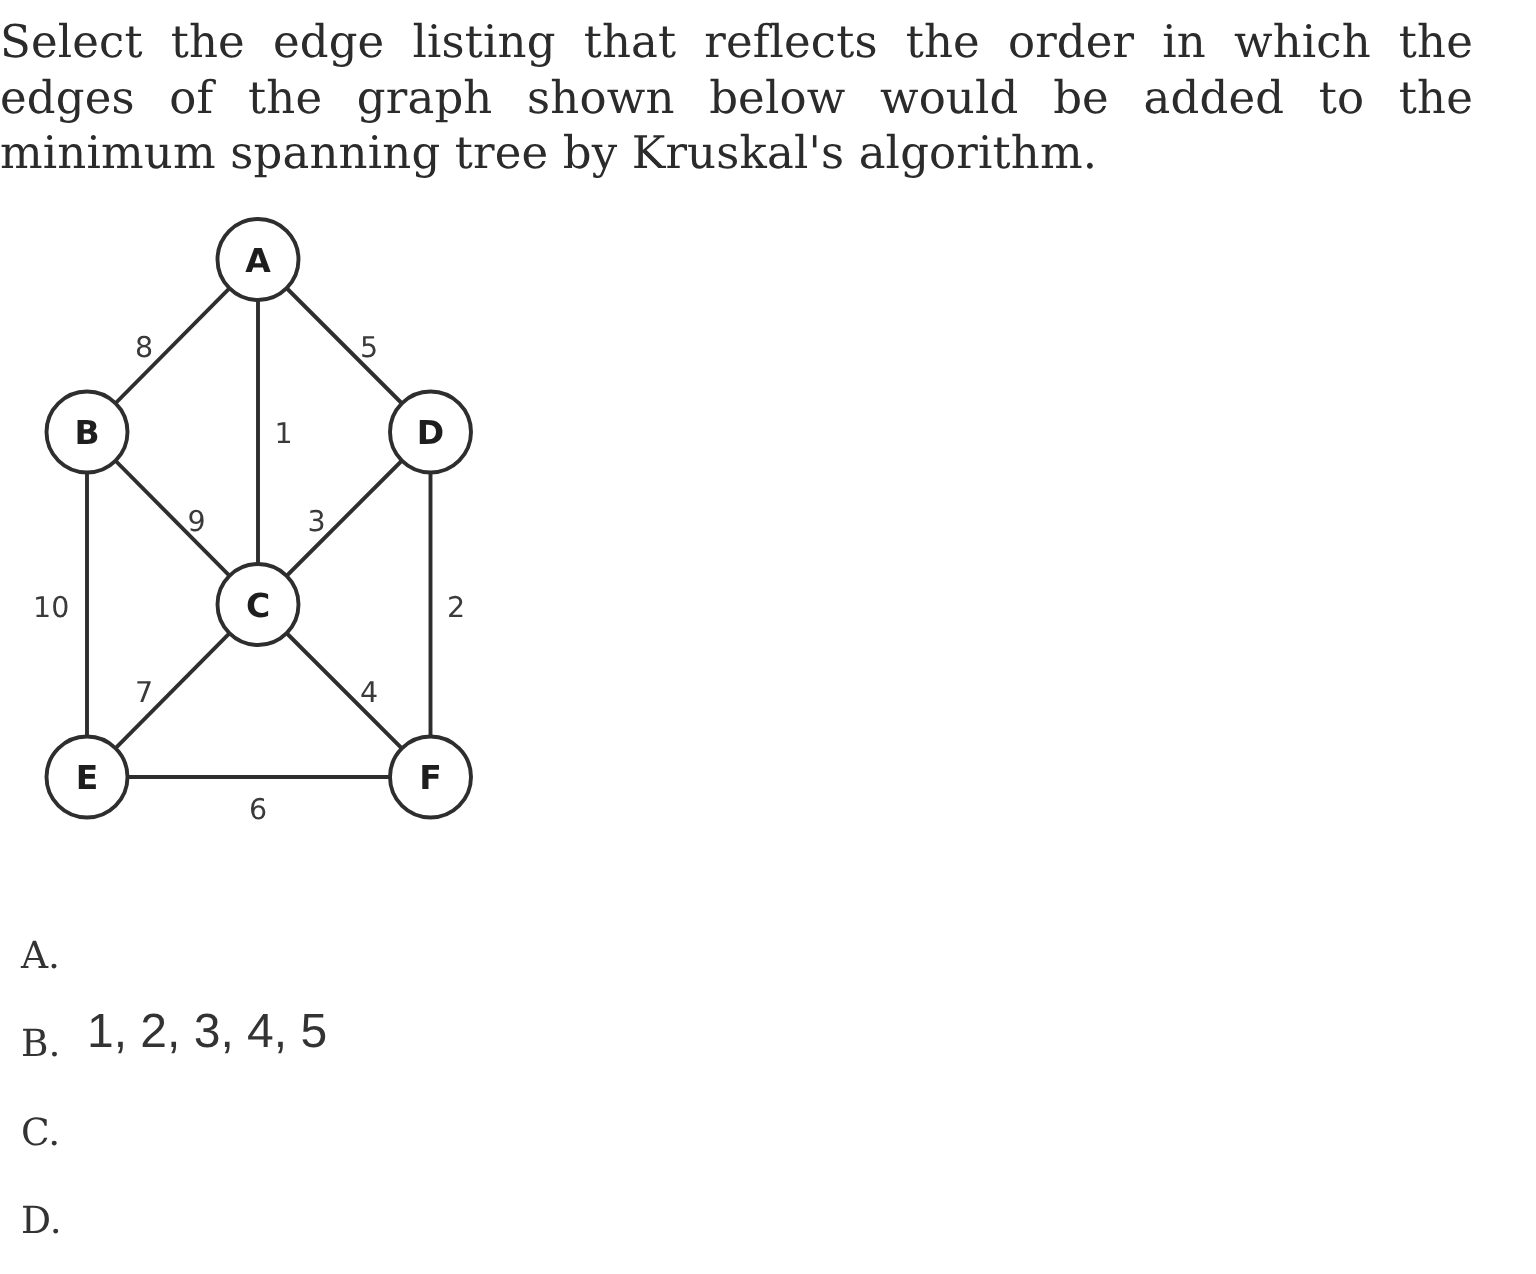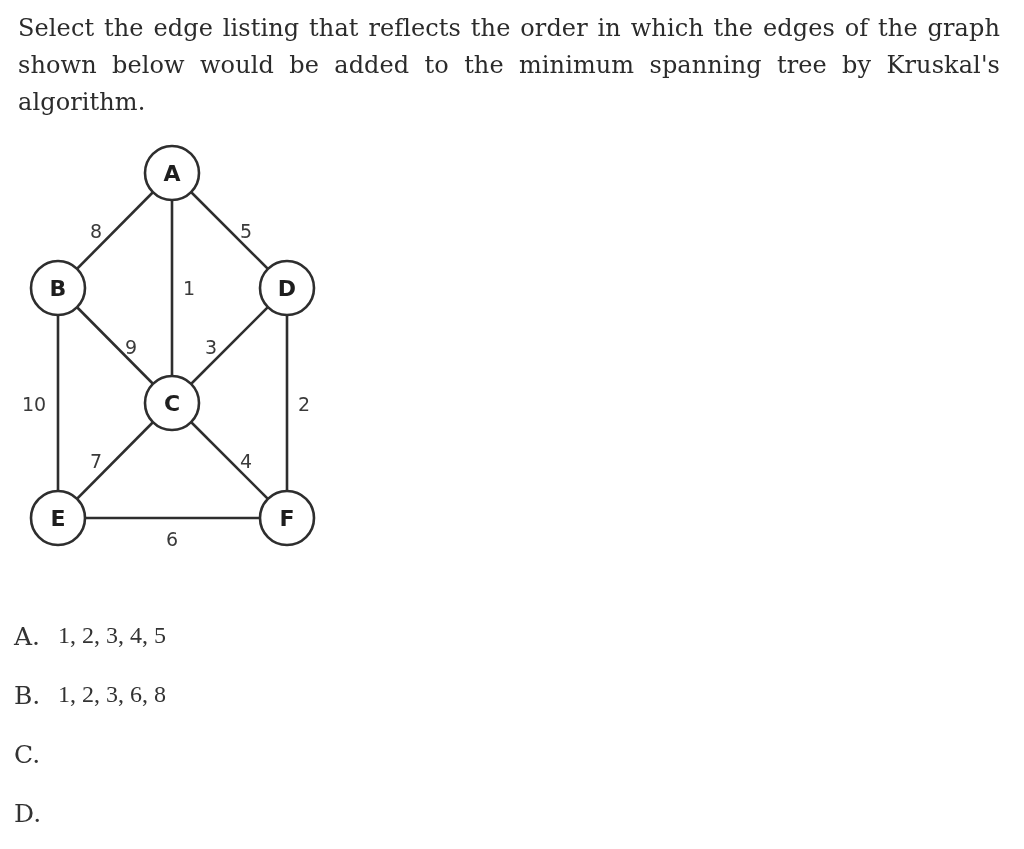--- a/index.html
+++ b/index.html
@@ -1,33 +1,33 @@
 <!DOCTYPE html>
 <html><head>
   <meta charset="utf-8">
   <style>
     html, body { margin: 0; padding: 0; background: #ffffff; }
     body { width: 1024px; height: 849px; position: relative; overflow: hidden; color: #2a2a2a; }
     .question {
-      position: absolute; left: 18px; top: 10px; width: 982px;
+      position: absolute; left: 0; top: 10px; width: 982px;
       font-family: "DejaVu Serif", "Liberation Serif", serif;
-      font-size: 24px; line-height: 37px; text-align: justify;
+      font-size: 30px; line-height: 37px; text-align: justify;
       text-align-last: left; letter-spacing: 0.1px; color: #2b2b2b;
     }
     .graph { position: absolute; left: 0; top: 130px; }
     .graph svg { display: block; }
     .node-label { font-family: "DejaVu Sans", sans-serif; font-weight: bold; font-size: 22px; fill: #1e1e1e; }
     .weight-label { font-family: "DejaVu Sans", sans-serif; font-size: 19px; fill: #3a3a3a; }
     .options { position: absolute; left: 14px; top: 622px; }
     .option {
       height: 59px; display: flex; align-items: flex-start;
       font-size: 25px; color: #333; cursor: pointer;
     }
     .option-letter { font-family: "DejaVu Serif", "Liberation Serif", serif; width: 44px; }
-    .option-text { font-family: Liberation Serif, serif; font-size: 24px; }
+    .option-text { font-family: Liberation Sans, sans-serif; font-size: 32px; margin-top: 47px; }
   </style>
 </head>
 <body>
 
 <div class="question">Select the edge listing that reflects the order in which the edges of the graph shown below would be added to the minimum spanning tree by Kruskal's algorithm.</div>
 
 <div class="graph">
   <svg width="340" height="430" viewBox="0 0 340 430" xmlns="http://www.w3.org/2000/svg">
     <g stroke="#2e2e2e" stroke-width="2.6" fill="none">
       <line x1="172" y1="43" x2="58" y2="158"></line>
@@ -84,21 +84,20 @@
   </svg>
 </div>
 
 <div class="options">
   <div class="option">
     <span class="option-letter">A.</span>
     <span class="option-text">1, 2, 3, 4, 5</span>
   </div>
   <div class="option">
     <span class="option-letter">B.</span>
-    <span class="option-text">1, 2, 3, 6, 8</span>
   </div>
   <div class="option">
     <span class="option-letter">C.</span>
   </div>
   <div class="option">
     <span class="option-letter">D.</span>
   </div>
 </div>
 
 </body></html>

